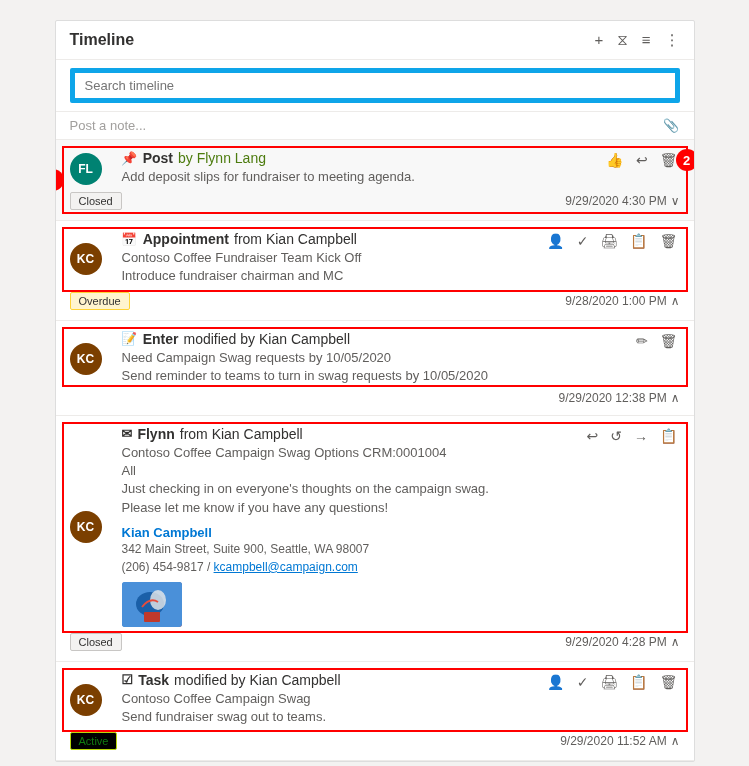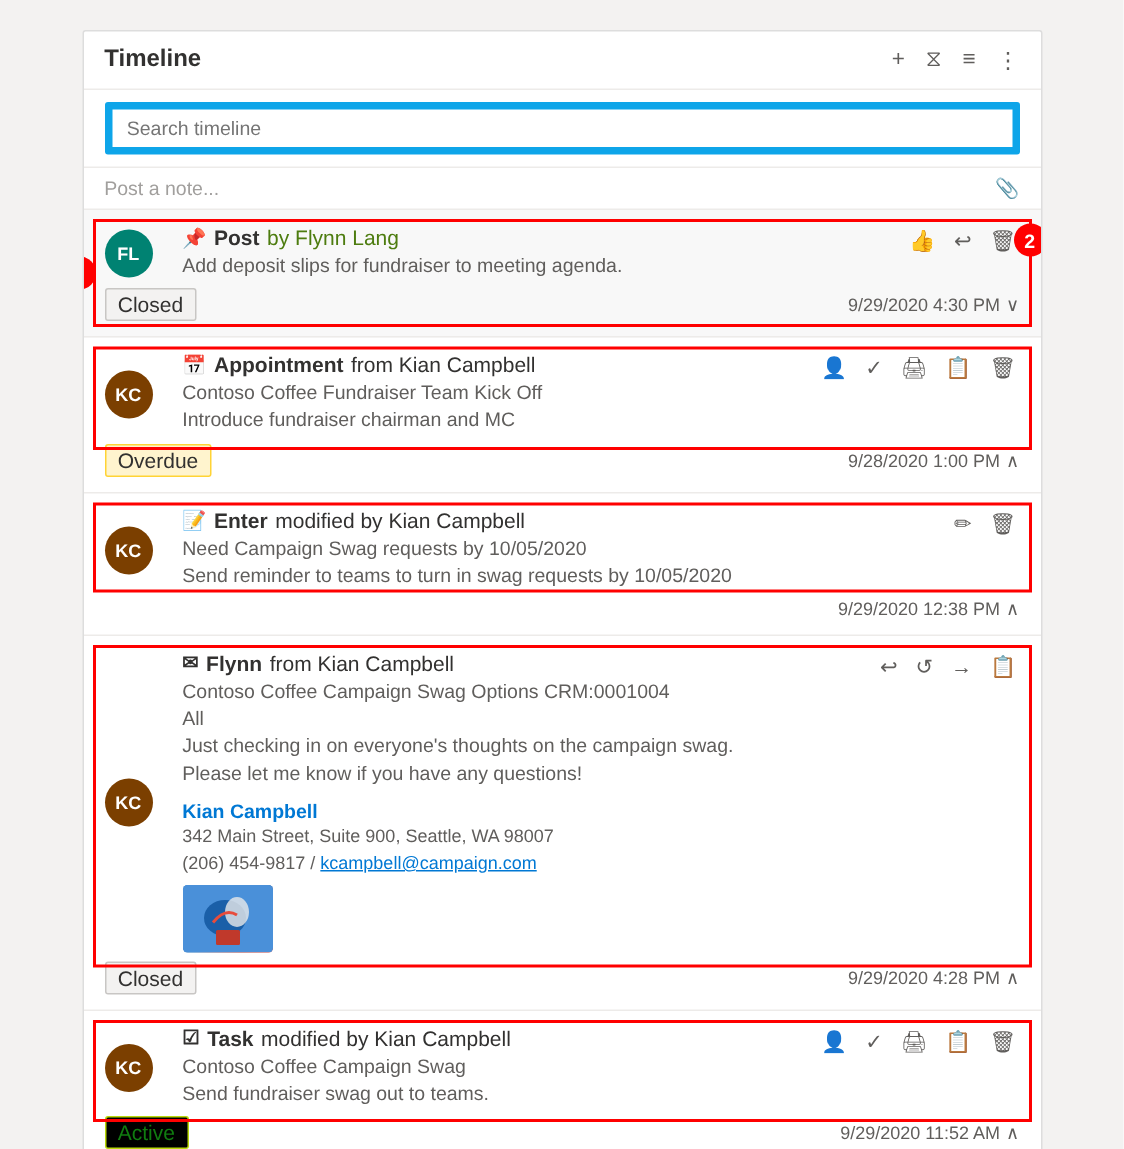--- a/index.html
+++ b/index.html
@@ -130,21 +130,21 @@
     .item-footer {
       display: flex;
       align-items: center;
       justify-content: space-between;
       margin-top: 6px;
     }
     .badge {
       display: inline-block;
       padding: 2px 8px;
       border-radius: 2px;
-      font-size: 14px;
+      font-size: 11px;
       border: 1px solid #ddd;
       color: #323130;
     }
     .badge-closed { background: #f3f2f1; border-color: #c8c6c4; color: #323130; }
     .badge-overdue { background: #fff4ce; border-color: #ffd335; color: #323130; }
     .badge-active { background: #000000; border-color: #bad80a; color: #107c10; }
     .timestamp {
       font-size: 12px;
       color: #605e5c;
       display: flex;

